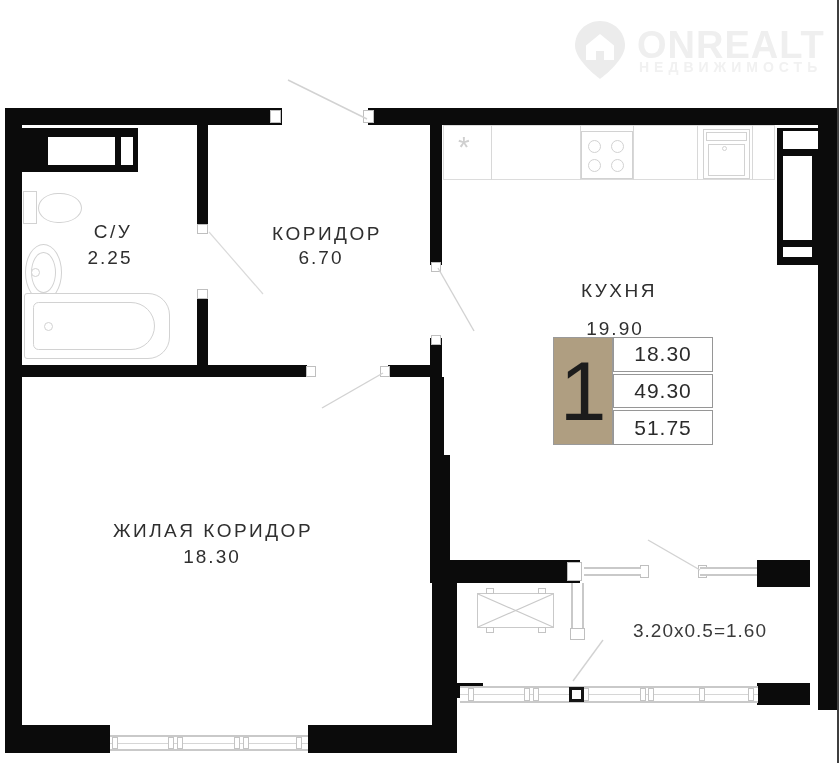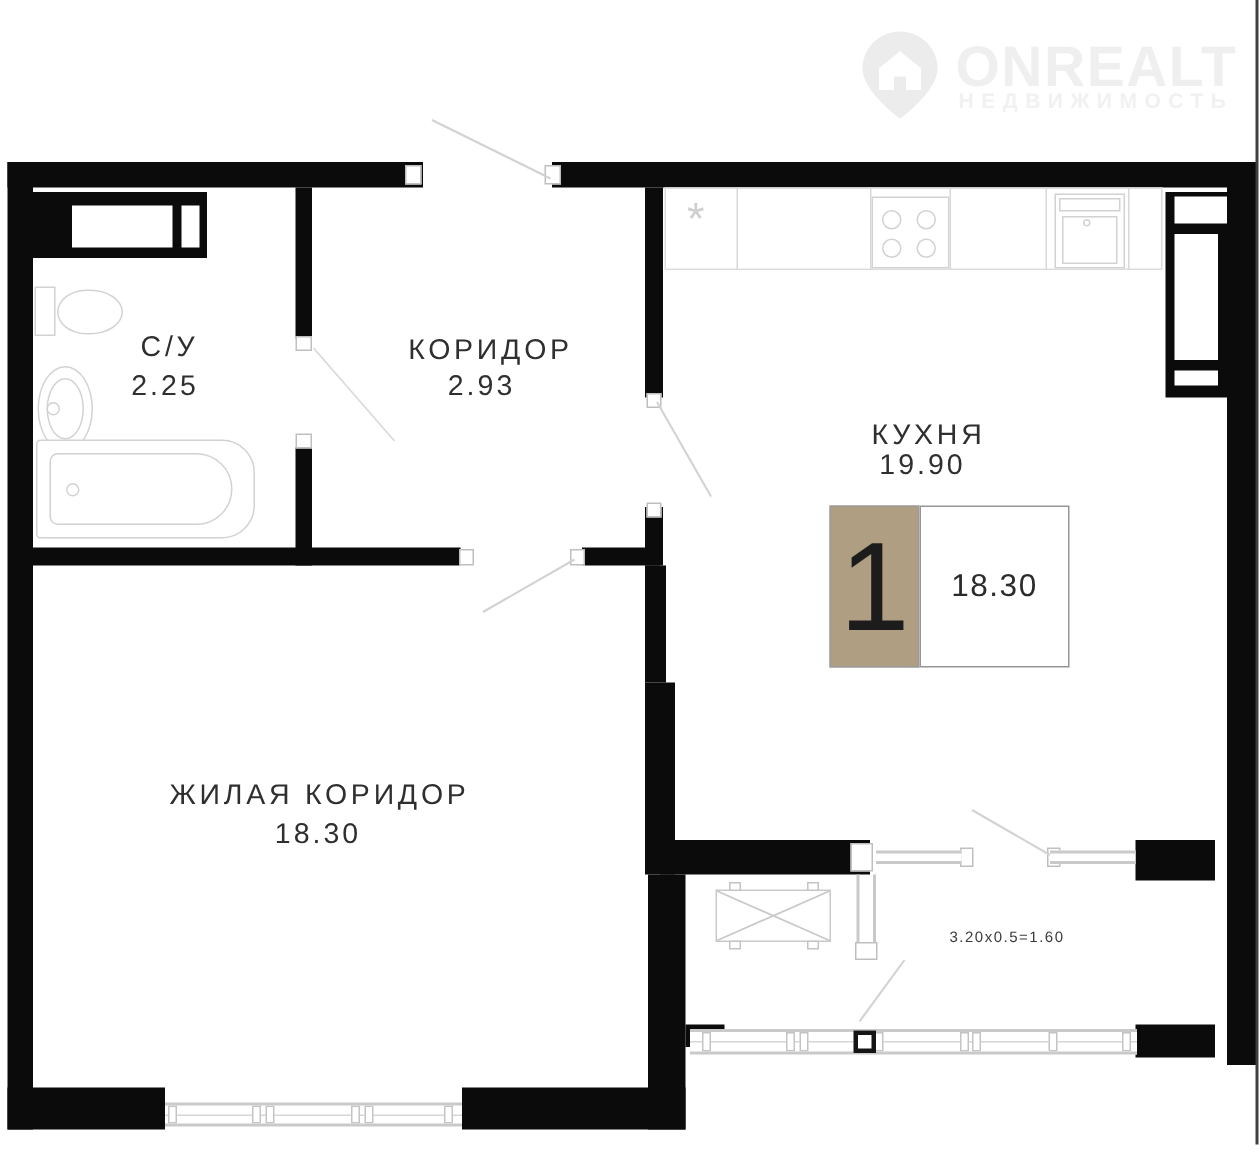--- a/index.html
+++ b/index.html
@@ -40,21 +40,21 @@
     font-size:84px;color:#1c1c1c;line-height:1;
   }
   .badge-rows{width:100px;display:flex;flex-direction:column;}
   .badge-cell{
     flex:1;background:#fff;border:1px solid #969696;box-sizing:border-box;
     margin:0 0 2px 0;display:flex;align-items:center;justify-content:center;
     font-size:21px;letter-spacing:1px;color:#2b2b2b;
   }
   .badge-cell:last-child{margin-bottom:0;}
   .balcony-label{
-    position:absolute;left:633px;top:620px;font-size:10px;letter-spacing:1px;color:#3a3a3a;white-space:nowrap;
+    position:absolute;left:633px;top:620px;font-size:19px;letter-spacing:1px;color:#3a3a3a;white-space:nowrap;
   }
   .burner{position:absolute;width:13px;height:13px;border:1px solid #d2d2d2;border-radius:50%;box-sizing:border-box;}
   .edge-line{position:absolute;right:0;top:0;width:2px;height:763px;background:#3f3f3f;}
 </style>
 </head>
 <body>
 
 <svg class="overlay" style="left:574px;top:20px;" width="52" height="60" viewBox="0 0 52 60">
   <path d="M26 1C12.2 1 1 12 1 25.6 1 41 26 59 26 59s25-18 25-33.4C51 12 39.8 1 26 1Z" fill="#ececec"></path>
   <path d="M26 14 12 25.5V40h10v-9h8v9h10V25.5Z" fill="#ffffff"></path>
@@ -171,30 +171,32 @@
   <line x1="648" y1="540" x2="700" y2="570" stroke="#d2d2d2" stroke-width="1.4"></line>
   <line x1="573" y1="681" x2="603" y2="640" stroke="#d2d2d2" stroke-width="1.4"></line>
   <line x1="478" y1="594" x2="553" y2="627" stroke="#c9c9c9" stroke-width="1.2"></line>
   <line x1="478" y1="627" x2="553" y2="594" stroke="#c9c9c9" stroke-width="1.2"></line>
 </svg>
 
 <div class="room-label" style="left:113px;top:221px;">С/У</div>
 <div class="room-area" style="left:110px;top:247px;">2.25</div>
 
 <div class="room-label" style="left:327px;top:223px;">КОРИДОР</div>
-<div class="room-area" style="left:321px;top:247px;">2.93</div>
+<div class="room-area" style="left:321px;top:247px;">6.70</div>
 
 <div class="room-label" style="left:619px;top:280px;">КУХНЯ</div>
-<div class="room-area" style="left:615px;top:300px;">19.90</div>
+<div class="room-area" style="left:615px;top:318px;">19.90</div>
 
 <div class="room-label" style="left:213px;top:520px;">ЖИЛАЯ КОРИДОР</div>
 <div class="room-area" style="left:212px;top:546px;">18.30</div>
 
 <div class="balcony-label">3.20x0.5=1.60</div>
 
 <div class="badge">
   <div class="badge-tan">1</div>
   <div class="badge-rows">
     <div class="badge-cell">18.30</div>
+    <div class="badge-cell">49.30</div>
+    <div class="badge-cell">51.75</div>
   </div>
 </div>
 
 <div class="edge-line"></div>
 
 </body></html>

